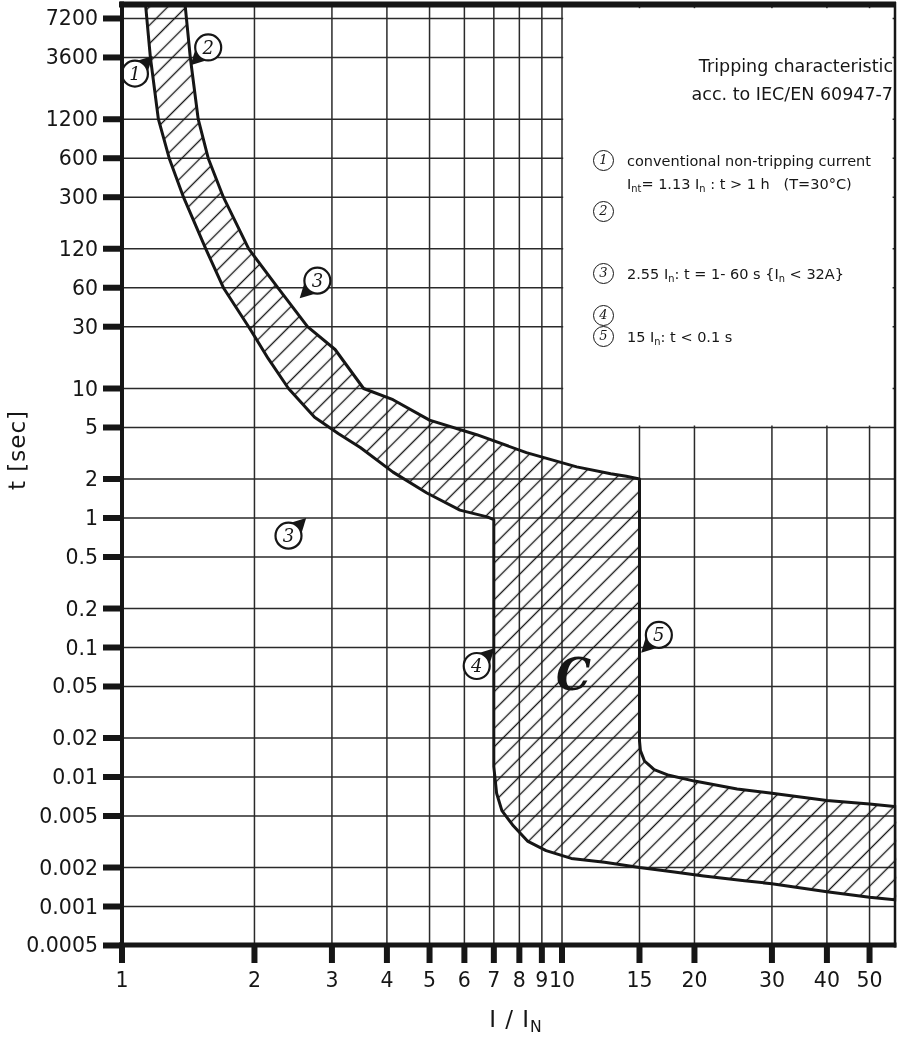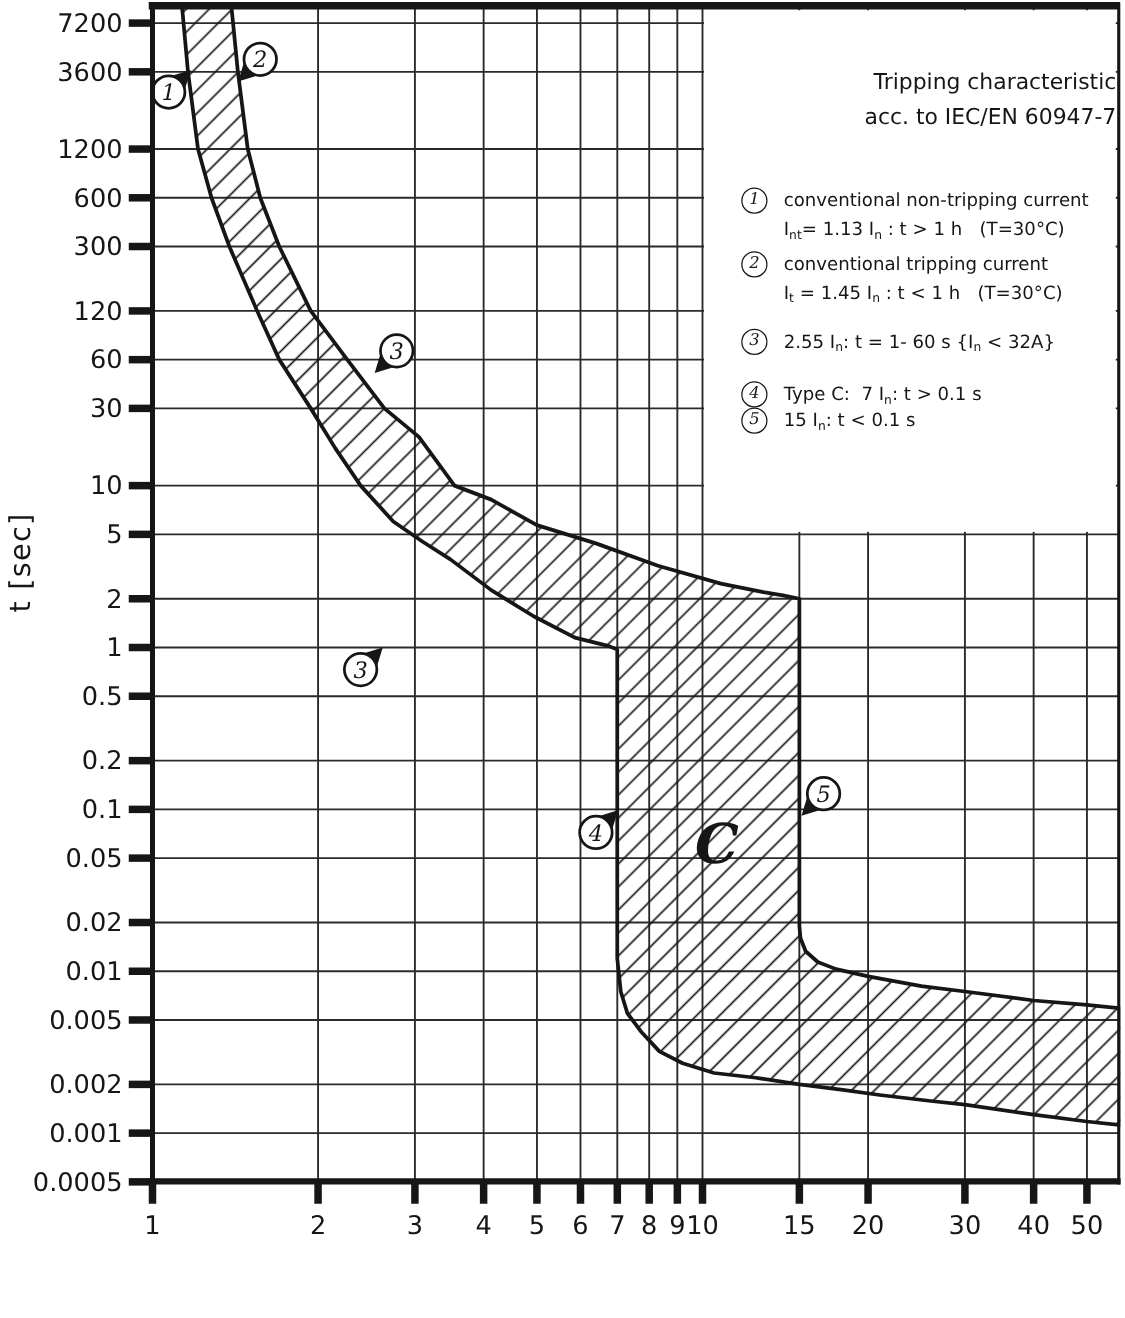--- a/index.html
+++ b/index.html
@@ -190,25 +190,26 @@
         <text x="562" y="987" text-anchor="middle" font-size="20.5">10</text>
         <text x="639.4801539844998" y="987" text-anchor="middle" font-size="20.5">15</text>
         <text x="694.4531980921518" y="987" text-anchor="middle" font-size="20.5">20</text>
         <text x="771.9333520766514" y="987" text-anchor="middle" font-size="20.5">30</text>
         <text x="826.9063961843035" y="987" text-anchor="middle" font-size="20.5">40</text>
         <text x="869.5468019078482" y="987" text-anchor="middle" font-size="20.5">50</text>
       </g>
     </svg>
 
   <div class="ylabel">t [sec]</div>
+  <div class="xlabel">I / I<sub>N</sub></div>
 
   <div class="legendbox">
     <div class="lg-title">Tripping characteristic</div>
     <div class="lg-sub">acc. to IEC/EN 60947-7</div>
     <div id="lg-items">
         <div class="lg-item" style="top: 142px;"><span class="lg-num">1</span><div class="lg-lines">conventional non-tripping current<br>I<sub>nt</sub>= 1.13 I<sub>n</sub> : t &gt; 1 h   (T=30°C)</div></div>
-        <div class="lg-item" style="top: 193px;"><span class="lg-num">2</span><div class="lg-lines">conventional tripping current<br>I<sub>t</sub> = 1.45 I<sub>n</sub> : t &lt; 1 h   (T=30°C)</div></div>
+        <div class="lg-item" style="top: 193px;"><span class="lg-num">2</span></div>
         <div class="lg-item" style="top: 255px;"><span class="lg-num">3</span><div class="lg-lines">2.55 I<sub>n</sub>: t = 1- 60 s {I<sub>n</sub> &lt; 32A}</div></div>
-        <div class="lg-item" style="top: 297px;"><span class="lg-num">4</span><div class="lg-lines">Type C:  7 I<sub>n</sub>: t &gt; 0.1 s</div></div>
+        <div class="lg-item" style="top: 297px;"><span class="lg-num">4</span></div>
         <div class="lg-item indent" style="top: 318px;"><span class="lg-num">5</span><div class="lg-lines">15 I<sub>n</sub>: t &lt; 0.1 s</div></div>
       </div>
   </div>
 </div>
 
 </body></html>

